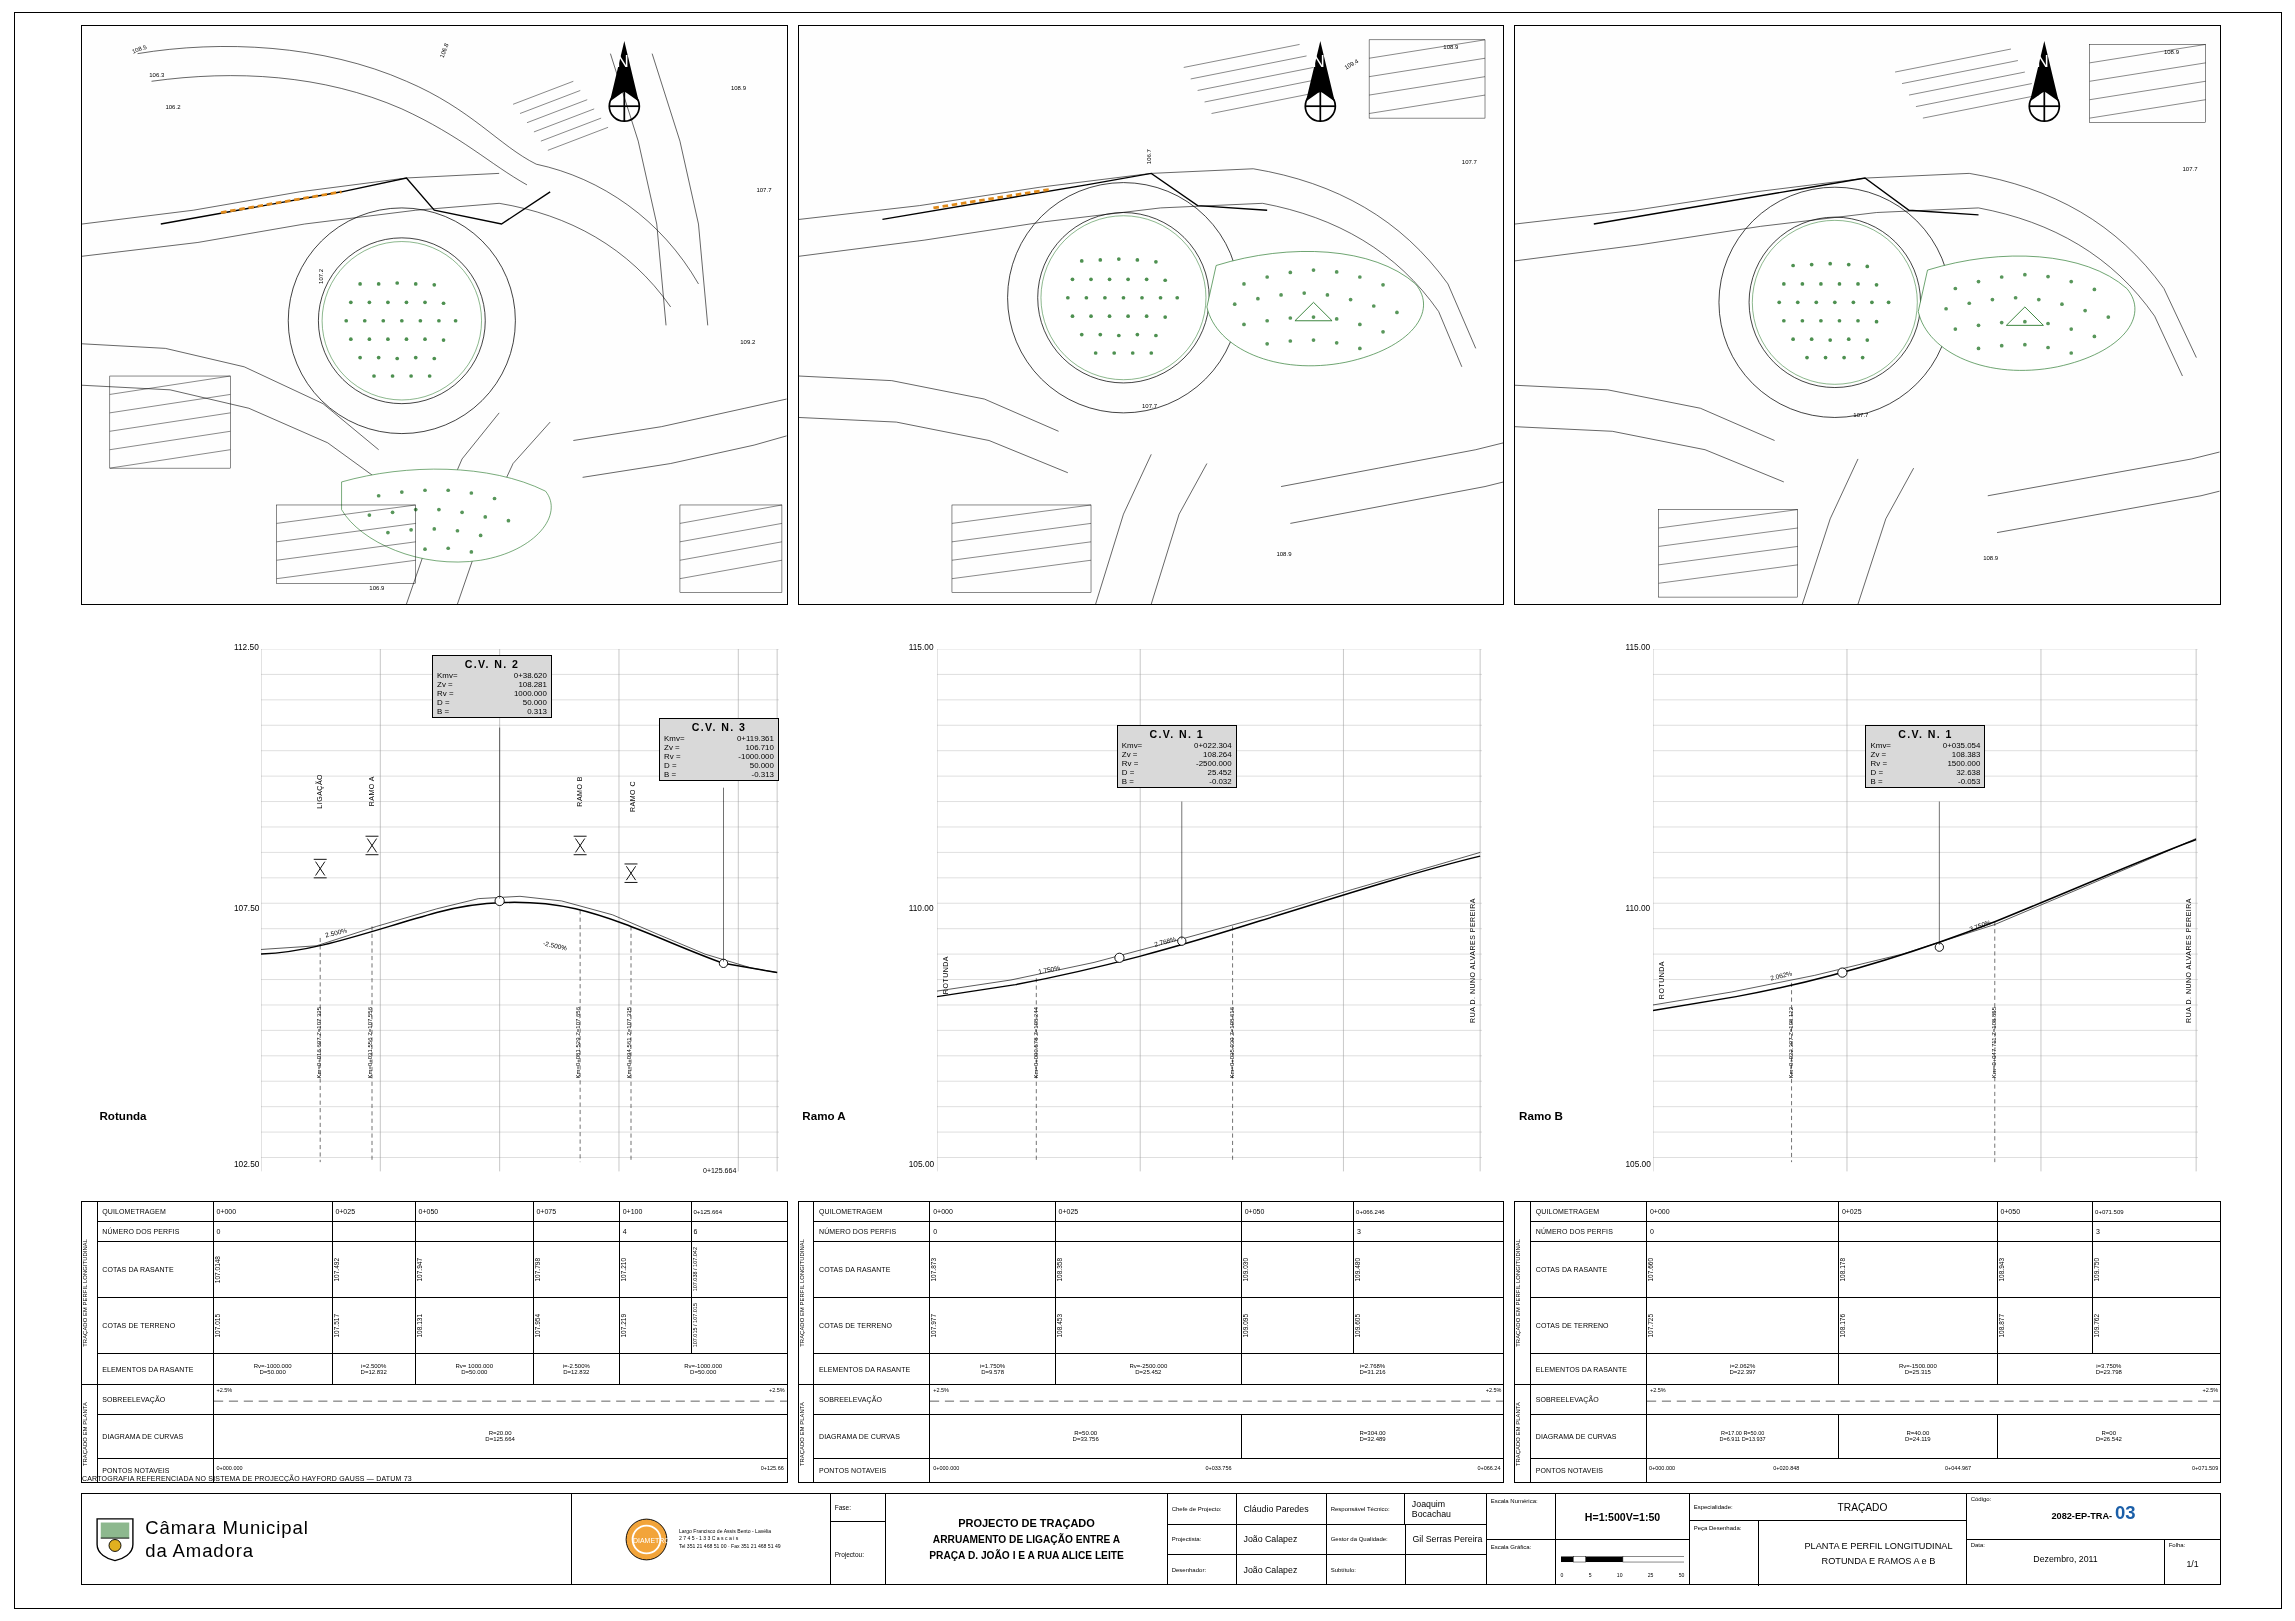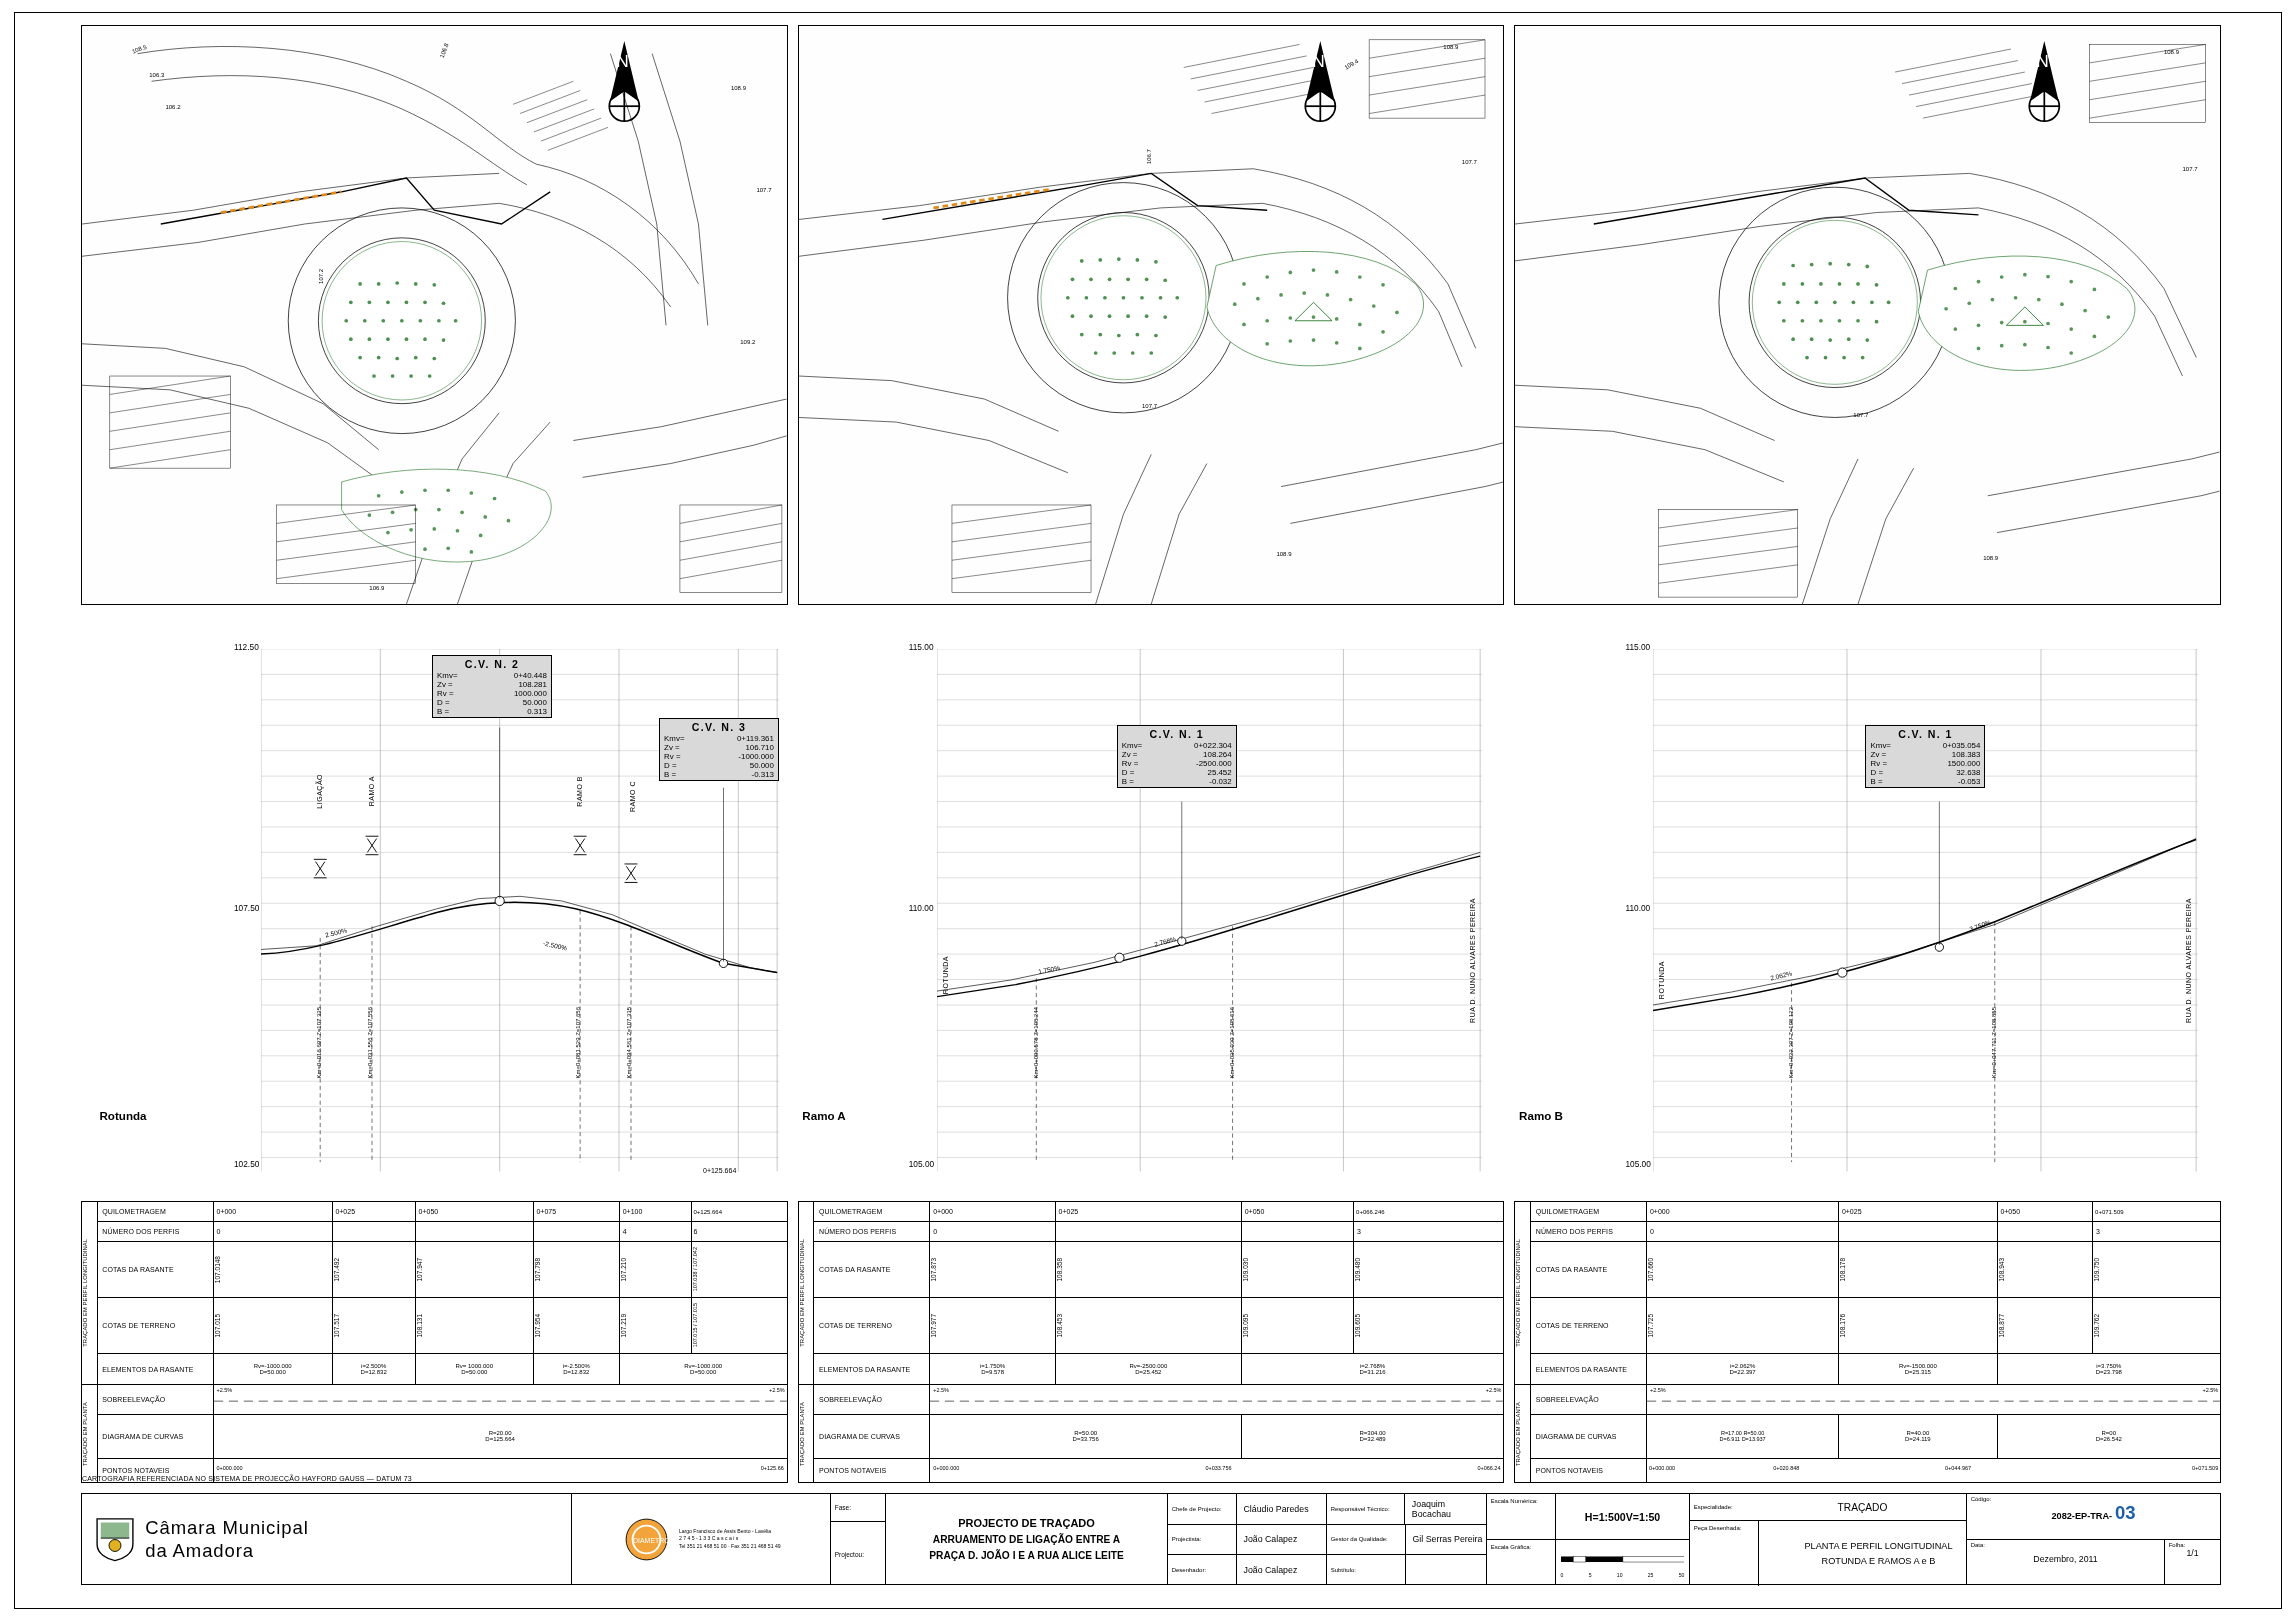--- a/index.html
+++ b/index.html
@@ -482,21 +482,21 @@
         <line x1="516" y1="170" x2="516" y2="540" stroke="#000" stroke-width="1.2"></line>
         <line x1="1000" y1="300" x2="1000" y2="676" stroke="#000" stroke-width="1.2"></line>
       </svg>
 
       <div class="cvn-box" style="left:351px; top:13px; width:120px;">
         <div class="hd">C.V. N.    2</div>
         <table>
           <tbody>
               <tr>
                 <td>Kmv=</td>
-                <td class="v">0+40.448</td>
+                <td class="v">0+38.620</td>
               </tr>
           <tr>
                 <td>Zv  =</td>
                 <td class="v">108.281</td>
               </tr>
           <tr>
                 <td>Rv  =</td>
                 <td class="v">1000.000</td>
               </tr>
           <tr>
@@ -1149,19 +1149,19 @@
           <span style="font-size:18.5px;font-weight:bold;color:#1b5fa8;">03</span>
         </div>
       </div>
       <div style="height:45px;display:flex;">
         <div style="flex:1;border-right:0.5px solid #000;">
           <div style="font-size:6px;padding-left:3.7px;padding-top:1.8px;">Data:</div>
           <div style="font-size:8.8px;text-align:center;margin-top:6.5px;">Dezembro, 2011</div>
         </div>
         <div style="width:55px;">
           <div style="font-size:6px;padding-left:3.7px;padding-top:1.8px;">Folha:</div>
-          <div style="font-size:8.8px;text-align:center;margin-top:0;">1/1</div>
+          <div style="font-size:8.8px;text-align:center;margin-top:11px;">1/1</div>
         </div>
       </div>
     </div>
   </div>
 </div>
 
 
 </body></html>

